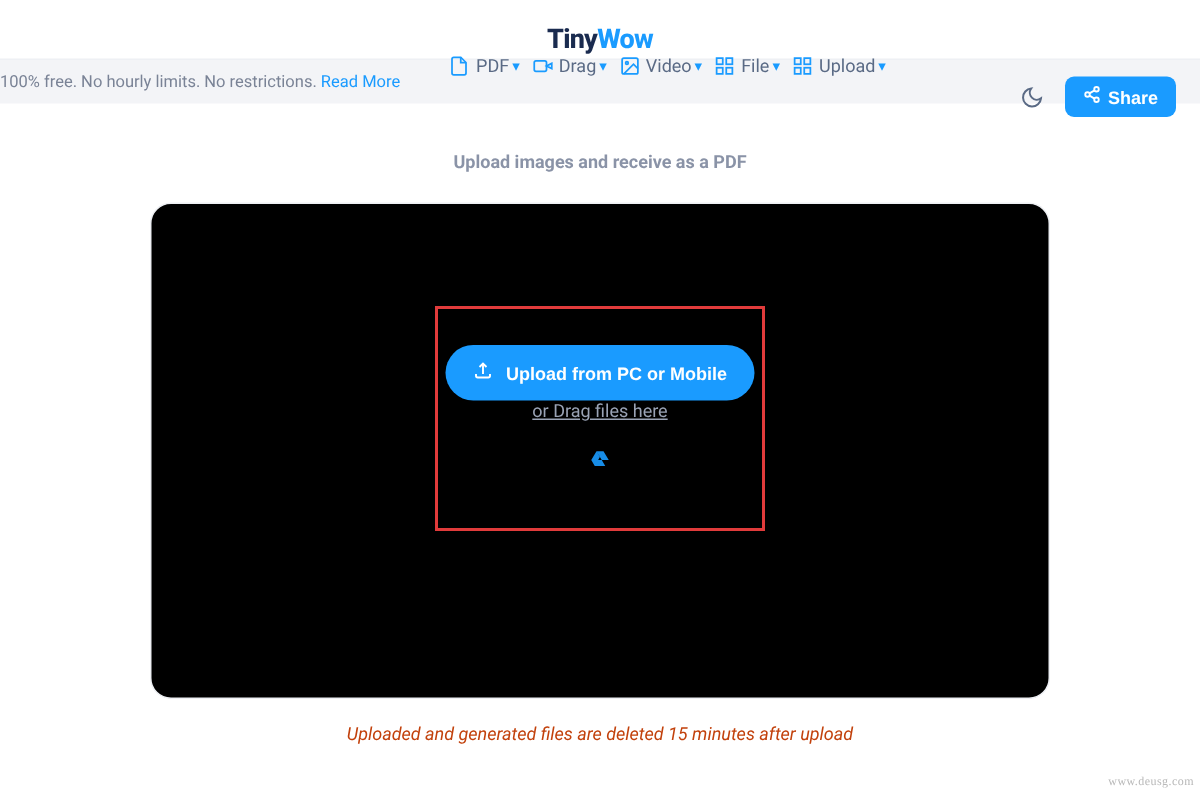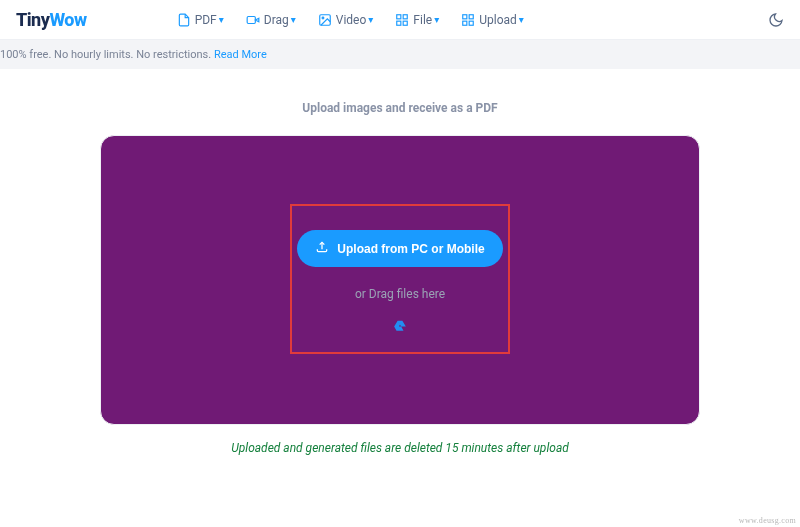--- a/index.html
+++ b/index.html
@@ -10,32 +10,33 @@
     height: 527px;
     overflow: hidden;
     color: #333;
   }
   .header {
     display: flex;
     align-items: center;
     height: 40px;
     padding: 16px 16px;
     border-bottom: 1px solid #eef0f4;
+    flex-direction: column;
   }
   .logo {
     font-weight: 800;
     font-size: 18px;
     letter-spacing: -0.5px;
   }
   .logo-tiny { color: #1a2b4f; }
   .logo-wow { color: #1a9bff; }
   .nav {
     display: flex;
     align-items: center;
-    gap: 22px;
+    gap: 8px;
     margin-left: 90px;
   }
   .nav-item {
     display: flex;
     align-items: center;
     gap: 4px;
     font-size: 12px;
     color: #5a6a85;
     cursor: pointer;
   }
@@ -80,25 +81,25 @@
     letter-spacing: -0.5px;
   }
   .subtitle {
     margin-top: 8px;
     font-size: 12px;
     color: #8a93a7;
     font-weight: bold;
   }
   .card {
     width: 600px;
-    height: 290px;
+    height: 331px;
     margin: 20px auto 0;
     border: 1px solid #eef0f4;
     border-radius: 14px;
-    background: #701a75;
+    background: #000000;
     position: relative;
   }
   .upload-box {
     position: absolute;
     top: 68px;
     left: 50%;
     transform: translateX(-50%);
     width: 220px;
     height: 150px;
     border: 2px solid #e03b3b;
@@ -114,34 +115,35 @@
     border-radius: 20px;
     padding: 10px 18px;
     font-size: 12px;
     font-weight: 600;
     display: flex;
     align-items: center;
     gap: 8px;
     cursor: pointer;
   }
   .drag-text {
-    margin-top: 20px;
+    margin-top: 0;
     font-size: 12px;
     color: #9aa3b5;
+    text-decoration: underline;
   }
   .drive-icon {
     margin-top: 18px;
     color: #1a9bff;
     display:inline-flex;
     cursor:pointer;
   }
   .footer-note {
     text-align: center;
     font-size: 12px;
-    color: #15803d;
+    color: #c2410c;
     font-style: italic;
     margin-top: 16px;
   }
   .watermark {
     position: absolute;
     right: 4px;
     bottom: 2px;
     font-size: 8px;
     color: #b8b8b8;
     letter-spacing: 0.3px;
@@ -213,20 +215,32 @@
       <span class="chev">▾</span>
     </div>
   </div>
 
   <div class="header-right">
     <span class="moon">
       <svg width="16" height="16" viewBox="0 0 24 24" fill="none" stroke="currentColor" stroke-width="2">
           <path d="M21 12.79A9 9 0 1 1 11.21 3 7 7 0 0 0 21 12.79z"></path>
         </svg>
     </span>
+    <button class="share-btn">
+      <span>
+        <svg width="12" height="12" viewBox="0 0 24 24" fill="none" stroke="currentColor" stroke-width="2.5">
+            <circle cx="18" cy="5" r="3"></circle>
+            <circle cx="6" cy="12" r="3"></circle>
+            <circle cx="18" cy="19" r="3"></circle>
+            <line x1="8.6" y1="13.5" x2="15.4" y2="17.5"></line>
+            <line x1="15.4" y1="6.5" x2="8.6" y2="10.5"></line>
+          </svg>
+      </span>
+      <span>Share</span>
+    </button>
   </div>
 </div>
 
 <div class="banner">
   <span>100% free. No hourly limits. No restrictions. </span><a href="#">Read More</a>
 </div>
 
 <div class="main">
   <div class="subtitle">Upload images and receive as a PDF</div>
 

